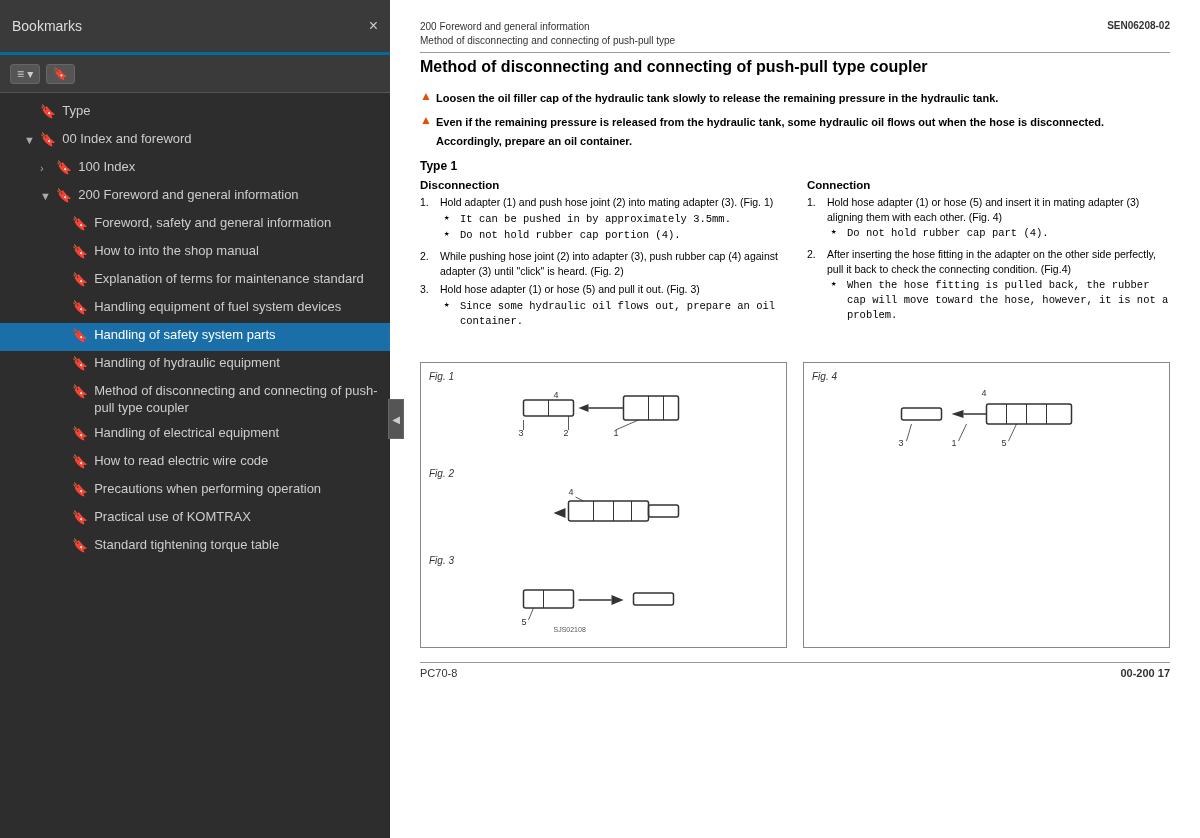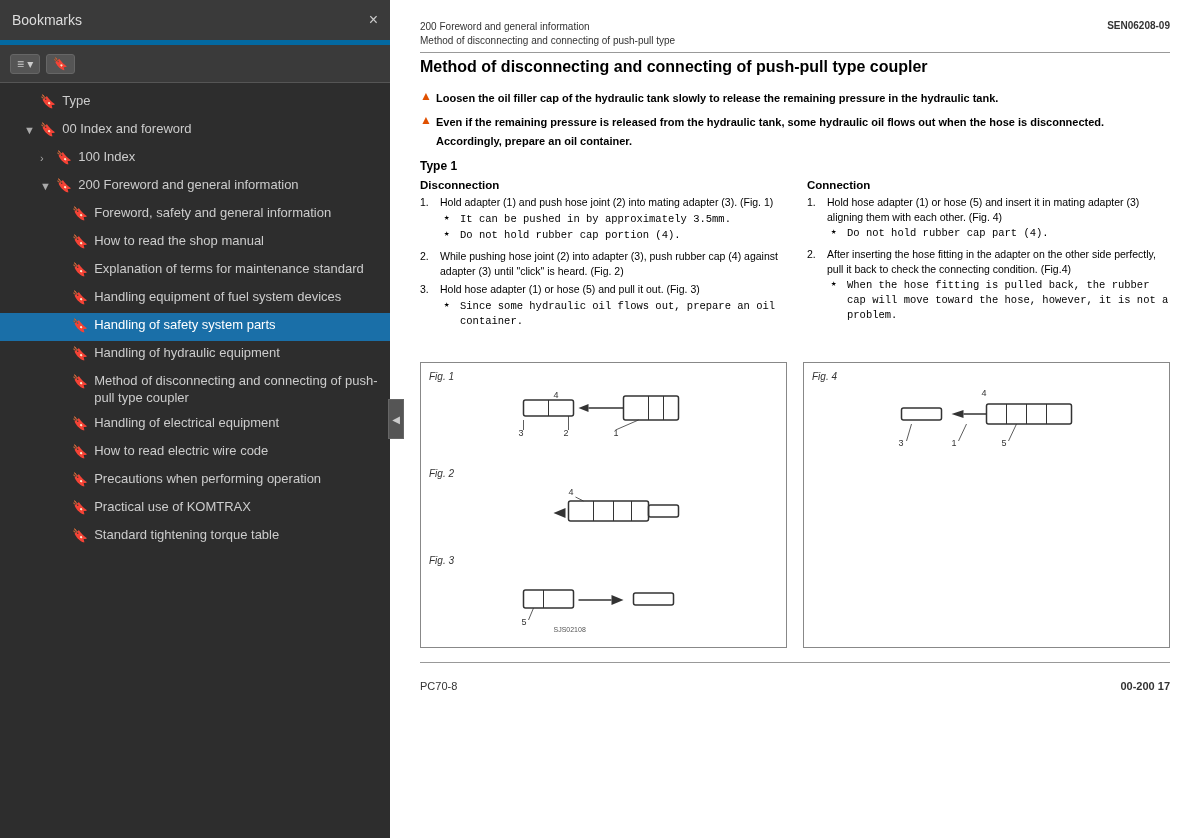--- a/index.html
+++ b/index.html
@@ -18,25 +18,25 @@
       min-width: 390px;
       background: #2d2d2d;
       display: flex;
       flex-direction: column;
       height: 100%;
       position: relative;
     }
 
     .sidebar-header {
       background: #3a3a3a;
-      padding: 20px 12px;
+      padding: 26px 12px;
       display: flex;
       align-items: center;
       justify-content: space-between;
-      border-bottom: 5px solid #0369a1;
+      border-bottom: 3px solid #0369a1;
       height: 24px;
     }
 
     .sidebar-title {
       color: #ddd;
       font-size: 14px;
       font-weight: normal;
     }
 
     .sidebar-close {
@@ -287,21 +287,21 @@
       font-size: 10px;
       font-style: italic;
       color: #333;
       margin-bottom: 4px;
     }
 
     .page-footer {
       display: flex;
       justify-content: space-between;
       margin-top: 14px;
-      padding-top: 17px;
+      padding-top: 4px;
       border-top: 1px solid #999;
       font-size: 11px;
       color: #333;
     }
 
     .page-footer-right {
       font-weight: bold;
     }
   </style>
 </head>
@@ -344,21 +344,21 @@
 
     <div class="tree-item level-3">
       <span class="toggle-icon">&nbsp;</span>
       <span class="bookmark-icon">🔖</span>
       <span class="item-label">Foreword, safety and general information</span>
     </div>
 
     <div class="tree-item level-3">
       <span class="toggle-icon">&nbsp;</span>
       <span class="bookmark-icon">🔖</span>
-      <span class="item-label">How to read the shop manual</span>
+      <span class="item-label">How to into the shop manual</span>
     </div>
 
     <div class="tree-item level-3">
       <span class="toggle-icon">&nbsp;</span>
       <span class="bookmark-icon">🔖</span>
       <span class="item-label">Explanation of terms for maintenance standard</span>
     </div>
 
     <div class="tree-item level-3">
       <span class="toggle-icon">&nbsp;</span>
@@ -416,21 +416,21 @@
   </div>
   <div class="collapse-btn">◀</div>
 </div>
 
 <div class="main-content">
   <div class="page-header">
     <div class="page-header-left">
       <div>200 Foreword and general information</div>
       <div>Method of disconnecting and connecting of push-pull type</div>
     </div>
-    <div class="page-header-right">SEN06208-09</div>
+    <div class="page-header-right">SEN06208-02</div>
   </div>
 
   <div class="doc-title">Method of disconnecting and connecting of push-pull type coupler</div>
 
   <div class="warning-block">
     <span class="warning-triangle">▲</span>
     <span class="warning-text">Loosen the oil filler cap of the hydraulic tank slowly to release the remaining pressure in the hydraulic tank.</span>
   </div>
   <div class="warning-block">
     <span class="warning-triangle">▲</span>

